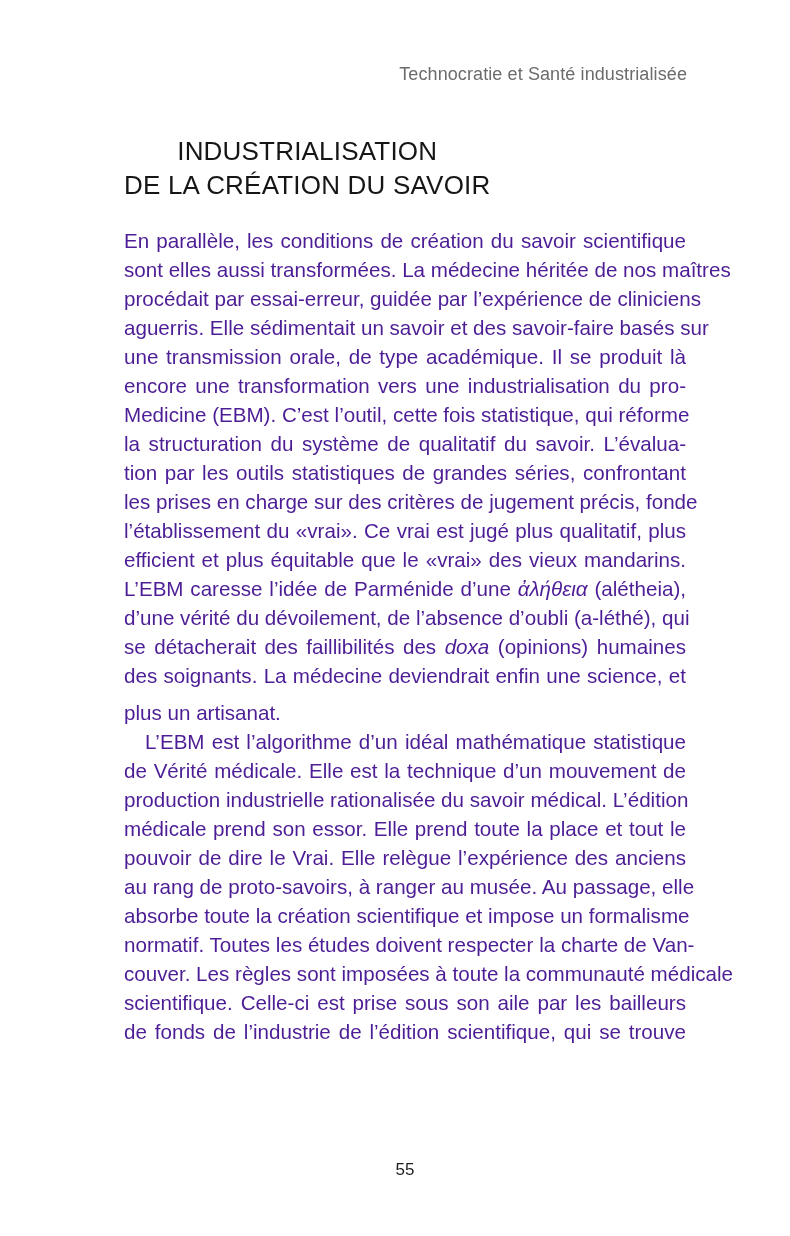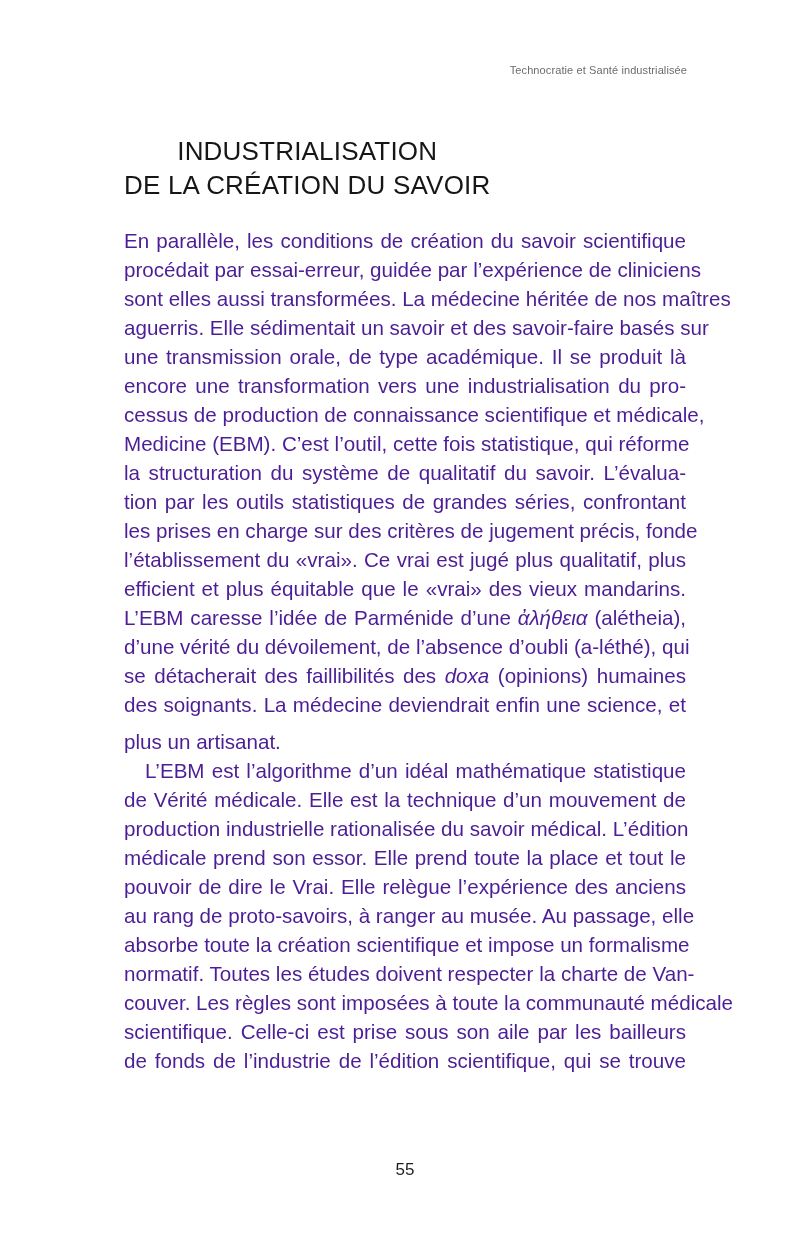--- a/index.html
+++ b/index.html
@@ -12,21 +12,21 @@
       height: 1236px;
       position: relative;
       overflow: hidden;
       color: #1e1e1e;
     }
     .running-header {
       position: absolute;
       top: 64px;
       right: 103px;
       font-family: "Liberation Sans", sans-serif;
-      font-size: 11px;
+      font-size: 18px;
       color: #6b6b6b;
       letter-spacing: 0.1px;
     }
     .chapter-title {
       position: absolute;
       top: 134px;
       left: 124px;
       font-family: "Liberation Sans", sans-serif;
       font-size: 26px;
       font-weight: normal;
@@ -79,26 +79,25 @@
 <div class="running-header">Technocratie et Santé industrialisée</div>
 
 <h1 class="chapter-title">
   <span>INDUSTRIALISATION</span>
   <span>DE LA CRÉATION DU SAVOIR</span>
 </h1>
 
 <div class="body-text">
   <div>
     <span class="line">En parallèle, les conditions de création du savoir scientifique</span>
+    <span class="line">sont elles aussi transformées. La médecine héritée de nos maîtres</span>
     <span class="line">procédait par essai-erreur, guidée par l’expérience de cliniciens</span>
-    <span class="line">sont elles aussi transformées. La médecine héritée de nos maîtres</span>
     <span class="line">aguerris. Elle sédimentait un savoir et des savoir-faire basés sur</span>
     <span class="line">une transmission orale, de type académique. Il se produit là</span>
     <span class="line">encore une transformation vers une industrialisation du pro-</span>
-    <span class="line">cessus de production de connaissance scientifique et médicale,</span>
     <span class="line">Medicine (EBM). C’est l’outil, cette fois statistique, qui réforme</span>
     <span class="line">la structuration du système de qualitatif du savoir. L’évalua-</span>
     <span class="line">tion par les outils statistiques de grandes séries, confrontant</span>
     <span class="line">les prises en charge sur des critères de jugement précis, fonde</span>
     <span class="line">l’établissement du «vrai». Ce vrai est jugé plus qualitatif, plus</span>
     <span class="line">efficient et plus équitable que le «vrai» des vieux mandarins.</span>
     <span class="line"><span>L’EBM caresse l’idée de Parménide d’une </span><span class="it">ἀλήθεια</span><span> (alétheia),</span></span>
     <span class="line">d’une vérité du dévoilement, de l’absence d’oubli (a-léthé), qui</span>
     <span class="line"><span>se détacherait des faillibilités des </span><span class="it">doxa</span><span> (opinions) humaines</span></span>
     <span class="line">des soignants. La médecine deviendrait enfin une science, et</span>

